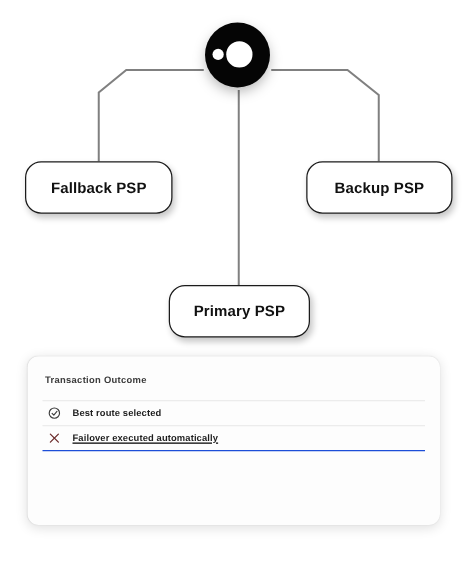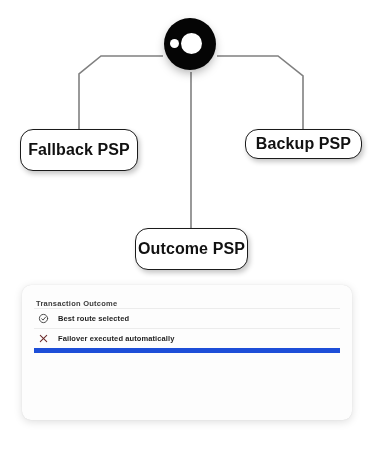--- a/index.html
+++ b/index.html
@@ -96,37 +96,37 @@
     background: #ffffff;
     border: 1.3px solid #1b1b1b;
     border-radius: 13px;
     display: flex;
     align-items: center;
     justify-content: center;
     box-shadow: 2px 3px 5px rgba(0,0,0,0.22);
     z-index: 4;
   }
   .node-label {
-    font-size: 16px;
+    font-size: 12px;
     font-weight: bold;
     color: #111111;
     letter-spacing: 0.1px;
     white-space: nowrap;
   }
   .node-fallback {
     left: 20px;
     top: 129px;
     width: 118px;
     height: 42px;
   }
   .node-backup {
     left: 245px;
     top: 129px;
     width: 117px;
-    height: 30px;
+    height: 42px;
   }
   .node-primary {
     left: 135px;
     top: 228px;
     width: 113px;
     height: 42px;
   }
 
   
   .outcome-card {
@@ -140,34 +140,35 @@
     border-radius: 9px;
     box-shadow: 0 2px 9px rgba(0,0,0,0.13), 0 0 1px rgba(0,0,0,0.12);
     padding: 10px 12px 0 12px;
     z-index: 6;
   }
   .card-title {
     font-size: 7.5px;
     font-weight: bold;
     color: #3a3a3a;
     letter-spacing: 0.25px;
-    margin: 4px 0 0 2px;
+    margin: 4px 0 12px 2px;
   }
   .outcome-list {
     display: block;
   }
   .outcome-row {
     display: flex;
     align-items: center;
     height: 19px;
     border-top: 1px solid #ececec;
     padding-left: 2px;
   }
   .outcome-row:last-child {
-    border-bottom: 5px solid #1d4ed8;
+    border-bottom: 1px solid #1d4ed8;
+    text-decoration: underline;
   }
   .row-icon {
     width: 15px;
     height: 15px;
     flex: 0 0 15px;
     display: flex;
     align-items: center;
     justify-content: center;
     margin-right: 7px;
   }
@@ -207,21 +208,21 @@
 
     <div class="node node-fallback">
       <span class="node-label">Fallback PSP</span>
     </div>
 
     <div class="node node-backup">
       <span class="node-label">Backup PSP</span>
     </div>
 
     <div class="node node-primary">
-      <span class="node-label">Outcome PSP</span>
+      <span class="node-label">Primary PSP</span>
     </div>
   </div>
 
   <div class="outcome-card">
     <div class="card-title">Transaction Outcome</div>
 
     <div class="outcome-list">
 
       <div class="outcome-row">
         <span class="row-icon">

